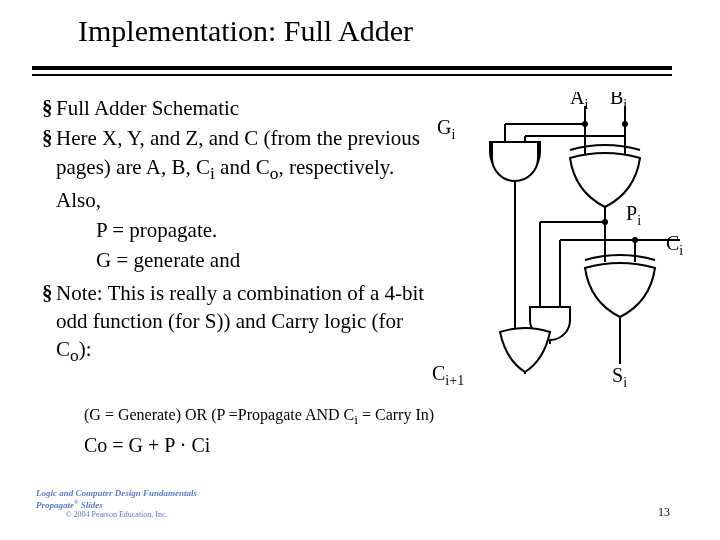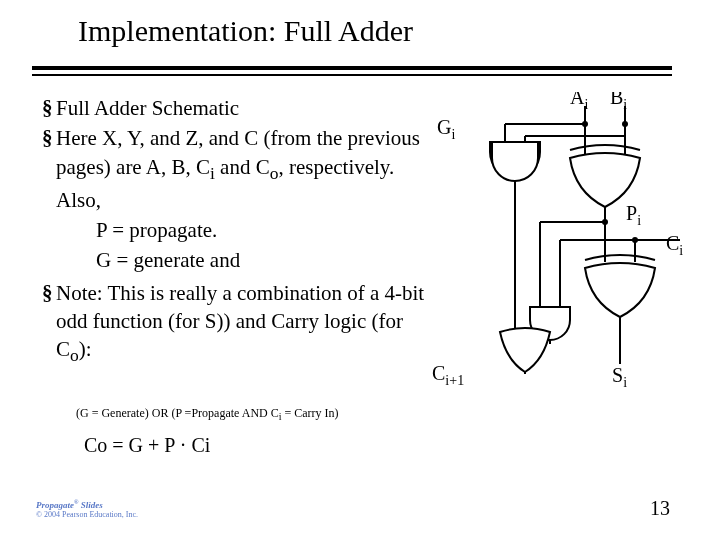--- a/index.html
+++ b/index.html
@@ -50,42 +50,42 @@
     flex-shrink: 0;
     font-weight: bold;
   }
   .bullets .txt { }
   .indent {
     padding-left: 40px;
     margin: 2px 0;
   }
   .bottom-note {
     position: absolute;
-    left: 76px;
+    left: 84px;
     top: 406px;
-    font-size: 12px;
+    font-size: 16px;
   }
   .bottom-eq {
     position: absolute;
     left: 84px;
     top: 434px;
     font-size: 20px;
   }
   .logo {
     position: absolute;
     left: 36px;
     bottom: 20px;
   }
   .logo .l1 { font-size: 9px; color: #5a79c7; font-style: italic; font-weight: bold; line-height: 1.1; }
   .logo .l2 { font-size: 8px; color: #5a79c7; line-height: 1.1; text-align: center; }
   .slidenum {
     position: absolute;
     right: 50px;
     bottom: 20px;
-    font-size: 20px;
+    font-size: 12px;
   }
   .diagram {
     position: absolute;
     left: 430px;
     top: 92px;
     width: 270px;
     height: 300px;
   }
   text { font-family: "Times New Roman", Times, serif; }
   .sub { font-size: 14px; }
@@ -118,20 +118,21 @@
     </div>
   </div>
 </div>
 
 <div class="bottom-note">
   <span>(G = Generate) OR (P =Propagate AND C</span><sub>i</sub><span> = Carry In)</span>
 </div>
 <div class="bottom-eq">Co = G + P · Ci</div>
 
 <div class="logo">
+  <div class="l1">Logic and Computer Design Fundamentals</div>
   <div class="l1">
     <span>Propagate</span><sup style="font-size:6px;">®</sup><span> Slides</span>
   </div>
   <div class="l2">© 2004 Pearson Education, Inc.</div>
 </div>
 
 <div class="slidenum">13</div>
 
 <svg class="diagram" viewBox="0 0 270 300">
 

